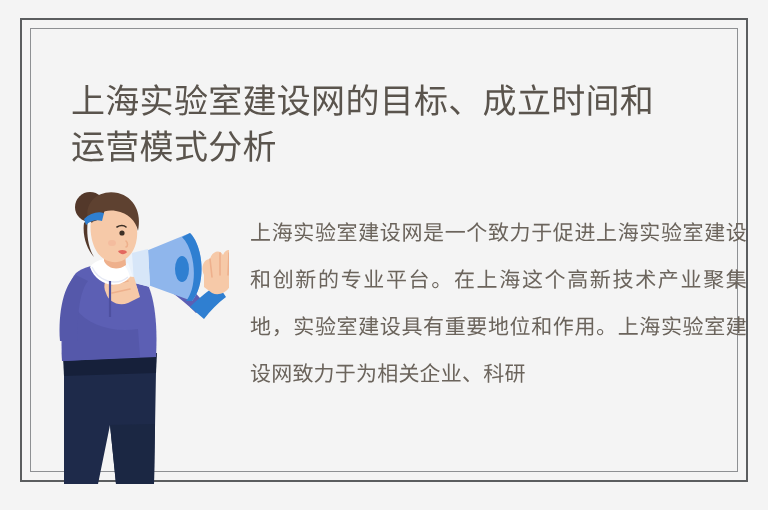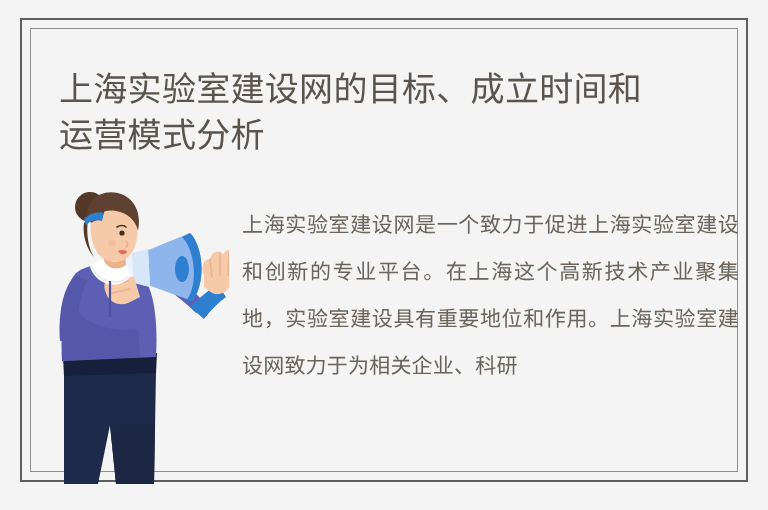--- a/index.html
+++ b/index.html
@@ -50,21 +50,21 @@
     top: 0;
     width: 728px;
     height: 464px;
   }
 
   .article-title {
     position: absolute;
     left: 28px;
     top: 37px;
     width: 690px;
-    margin: 0;
+    margin: 12px;
     color: #5a544d;
     font-size: 34px;
     line-height: 46px;
     font-weight: 400;
     letter-spacing: 0.3px;
     white-space: pre-line;
   }
 
   .body-wrap {
     position: absolute;
@@ -72,21 +72,21 @@
     top: 158px;
     width: 728px;
     height: 300px;
   }
 
   .article-text {
     position: absolute;
     left: 207px;
     top: 10px;
     width: 497px;
-    margin: 4px;
+    margin: 12px;
     color: #6b645c;
     font-size: 21px;
     line-height: 47px;
     letter-spacing: 0.2px;
     text-align: justify;
     text-justify: inter-ideograph;
   }
 
   
   .illustration {

